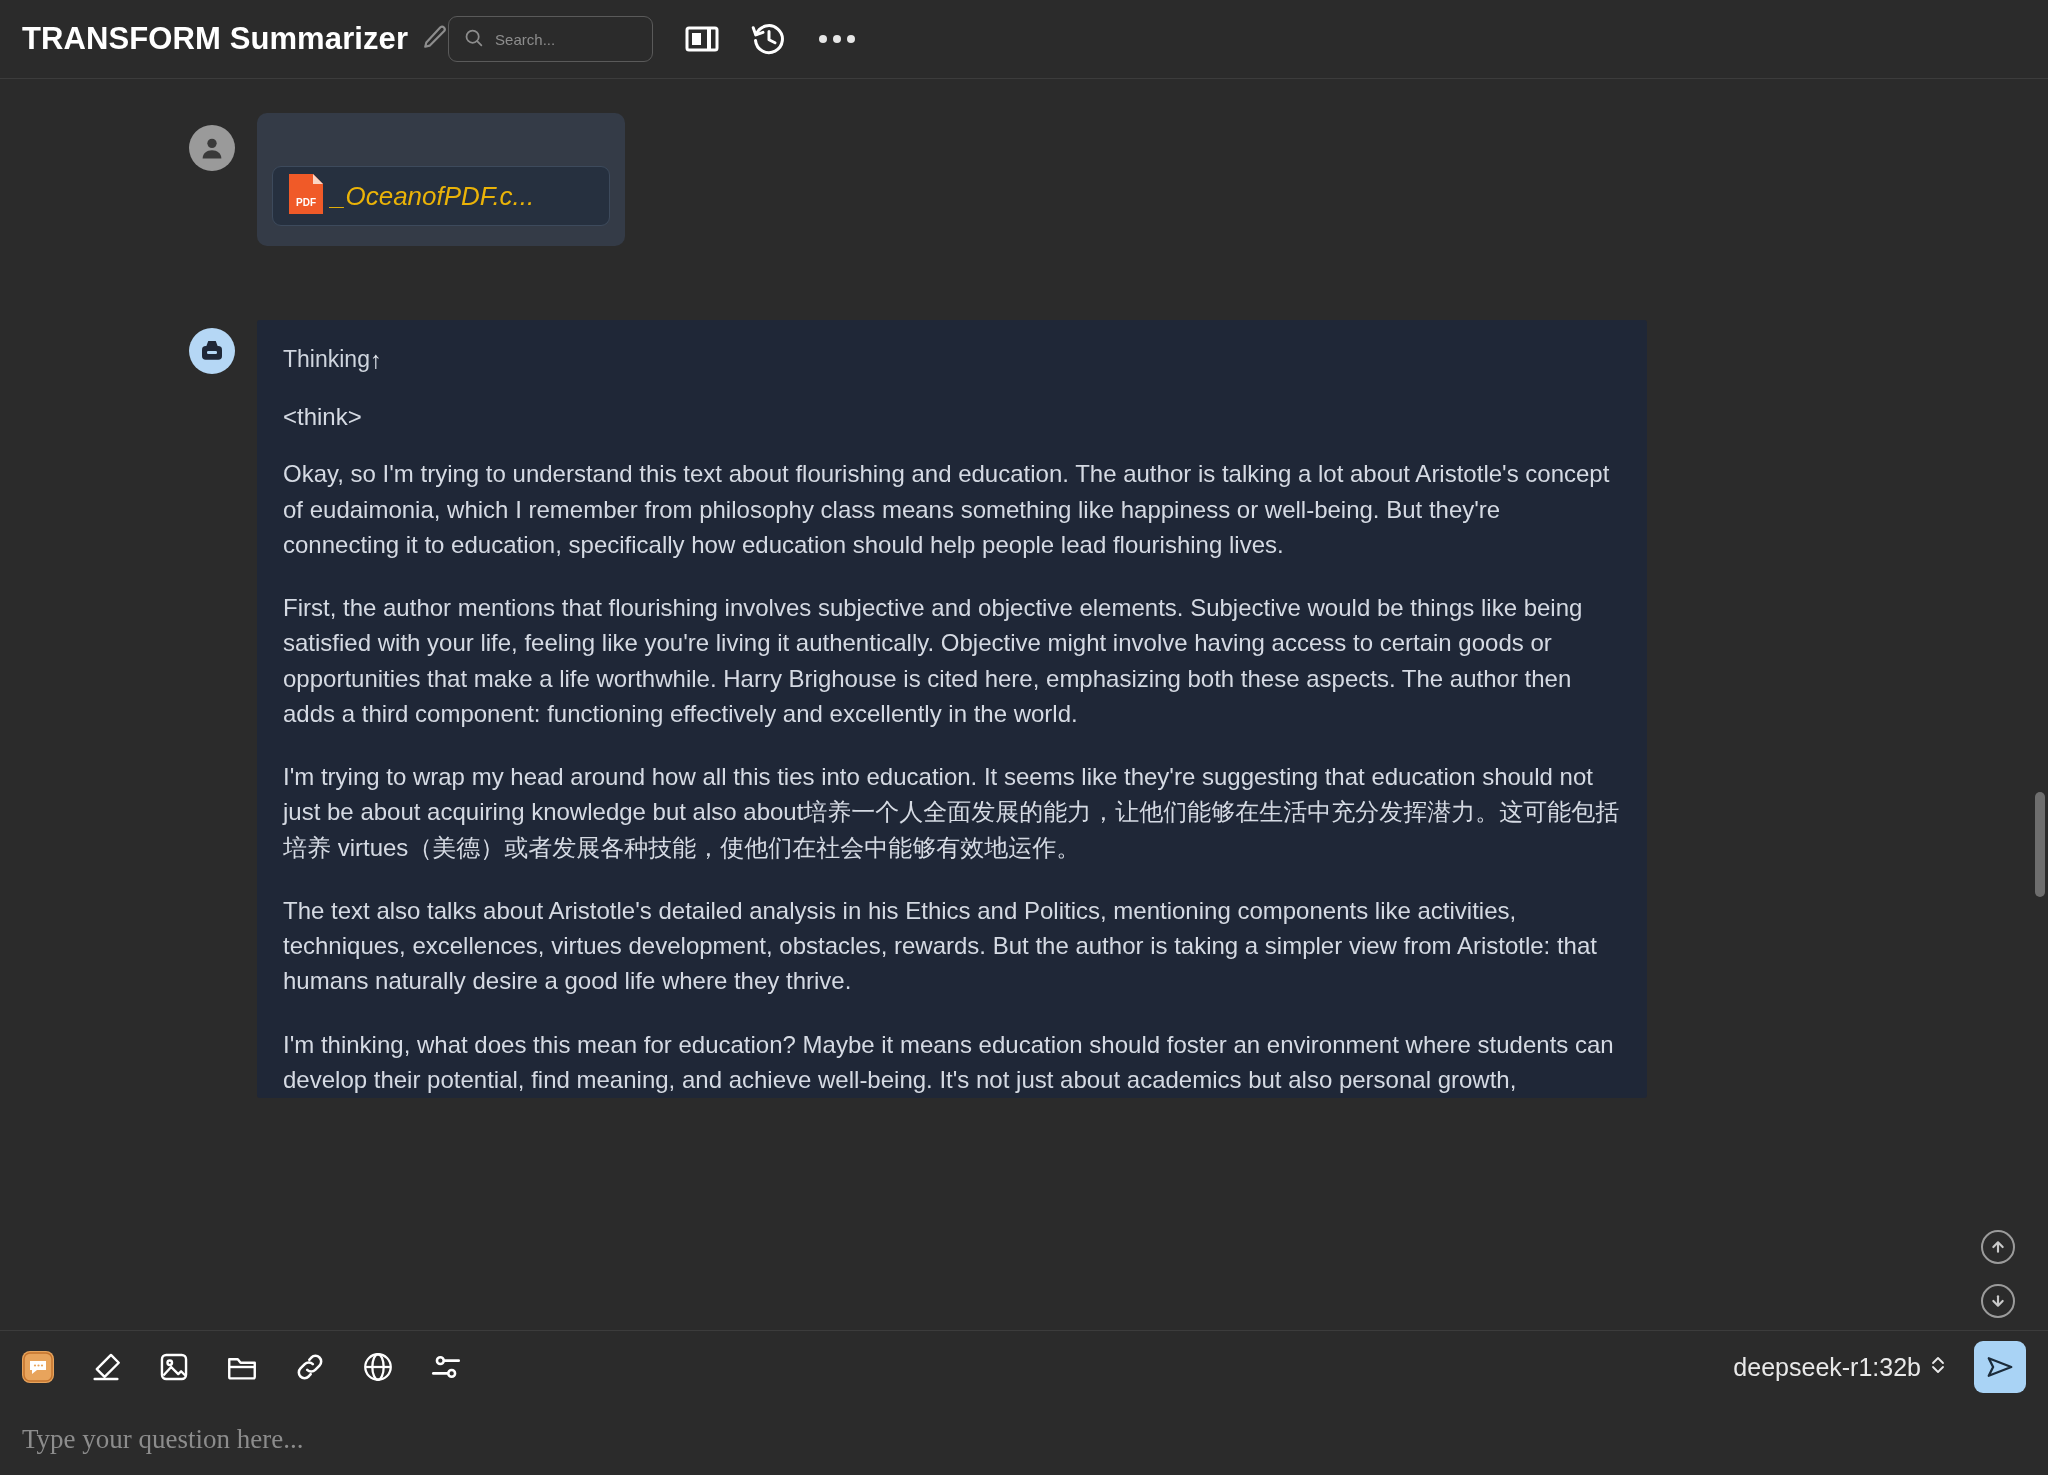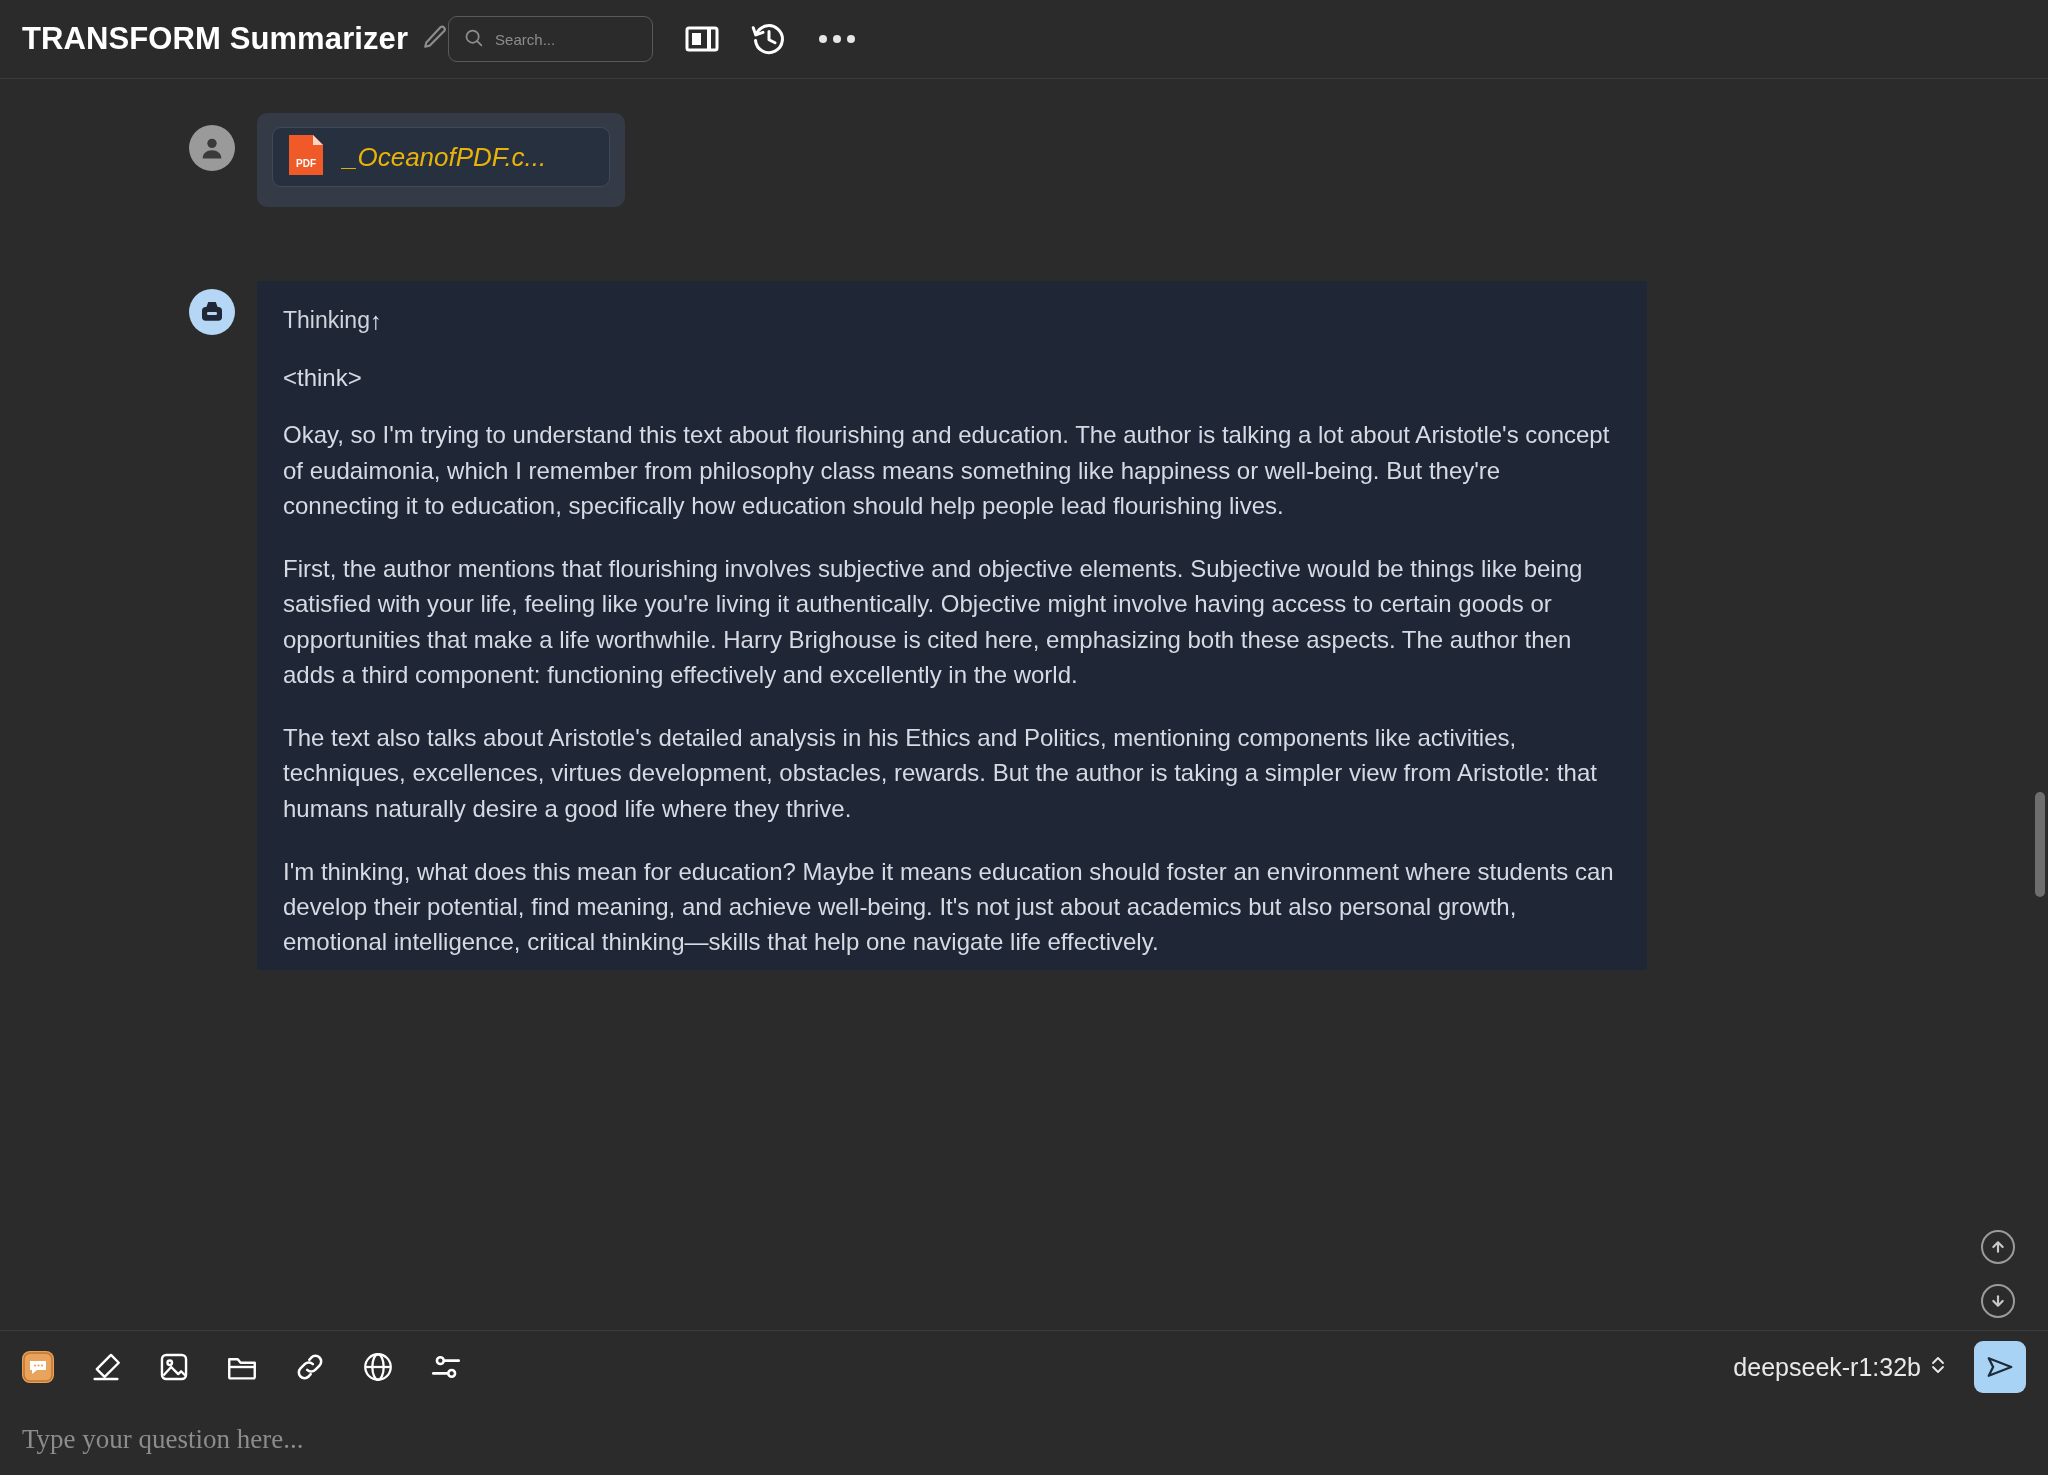--- a/index.html
+++ b/index.html
@@ -122,23 +122,24 @@
     padding: 14px 15px 20px 15px;
     min-width: 368px;
   }
   .attach-card {
     background: #26303f;
     border: 1px solid #3d4a5c;
     border-radius: 9px;
     height: 60px;
     display: flex;
     align-items: center;
-    gap: 20px;
+    gap: 8px;
     padding: 0 22px 0 16px;
     cursor: pointer;
+    margin-top: 39px;
   }
   .pdf-icon { flex: 0 0 auto; display:block; }
   .attach-name {
     font-size: 26px;
     color: #eab308;
     white-space: nowrap;
     font-style: italic;
   }
 
   
@@ -367,20 +368,21 @@
 
         <div class="think-head">
           <span class="think-label">Thinking</span>
           <span class="think-arrow">↑</span>
         </div>
 
         <div class="think-body">
           <p>&lt;think&gt;</p>
           <p>Okay, so I'm trying to understand this text about flourishing and education. The author is talking a lot about Aristotle's concept of eudaimonia, which I remember from philosophy class means something like happiness or well-being. But they're connecting it to education, specifically how education should help people lead flourishing lives.</p>
           <p>First, the author mentions that flourishing involves subjective and objective elements. Subjective would be things like being satisfied with your life, feeling like you're living it authentically. Objective might involve having access to certain goods or opportunities that make a life worthwhile. Harry Brighouse is cited here, emphasizing both these aspects. The author then adds a third component: functioning effectively and excellently in the world.</p>
+          <p>I'm trying to wrap my head around how all this ties into education. It seems like they're suggesting that education should not just be about acquiring knowledge but also about培养一个人全面发展的能力，让他们能够在生活中充分发挥潜力。这可能包括培养 virtues（美德）或者发展各种技能，使他们在社会中能够有效地运作。</p>
           <p>The text also talks about Aristotle's detailed analysis in his Ethics and Politics, mentioning components like activities, techniques, excellences, virtues development, obstacles, rewards. But the author is taking a simpler view from Aristotle: that humans naturally desire a good life where they thrive.</p>
           <p>I'm thinking, what does this mean for education? Maybe it means education should foster an environment where students can develop their potential, find meaning, and achieve well-being. It's not just about academics but also personal growth, emotional intelligence, critical thinking—skills that help one navigate life effectively.</p>
 
         </div>
       </div>
     </div>
 
     <div class="scroll-btns">
       <div class="scroll-btn">
         <svg width="16" height="16" viewBox="0 0 24 24" fill="none" stroke="#c9c9c9" stroke-width="3.2" stroke-linecap="round" stroke-linejoin="round">

